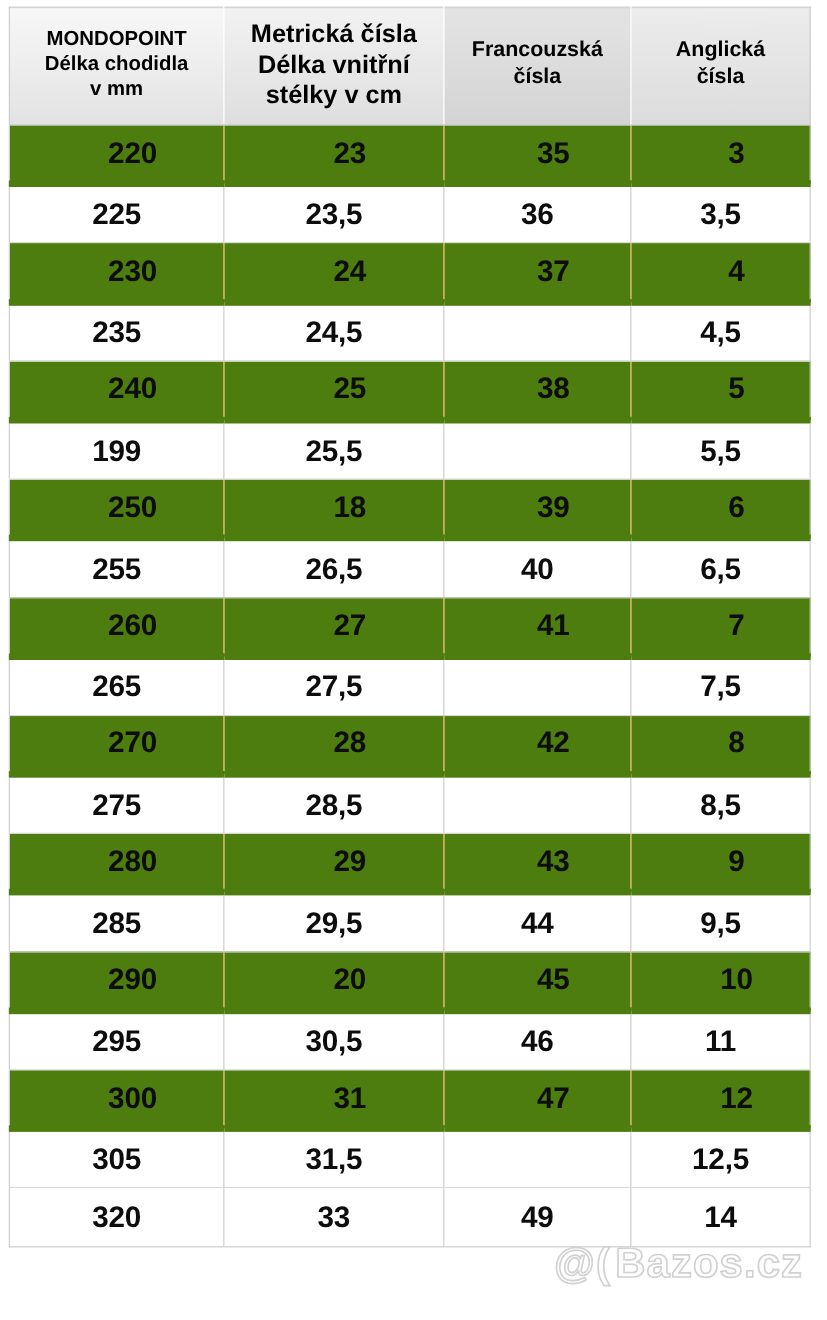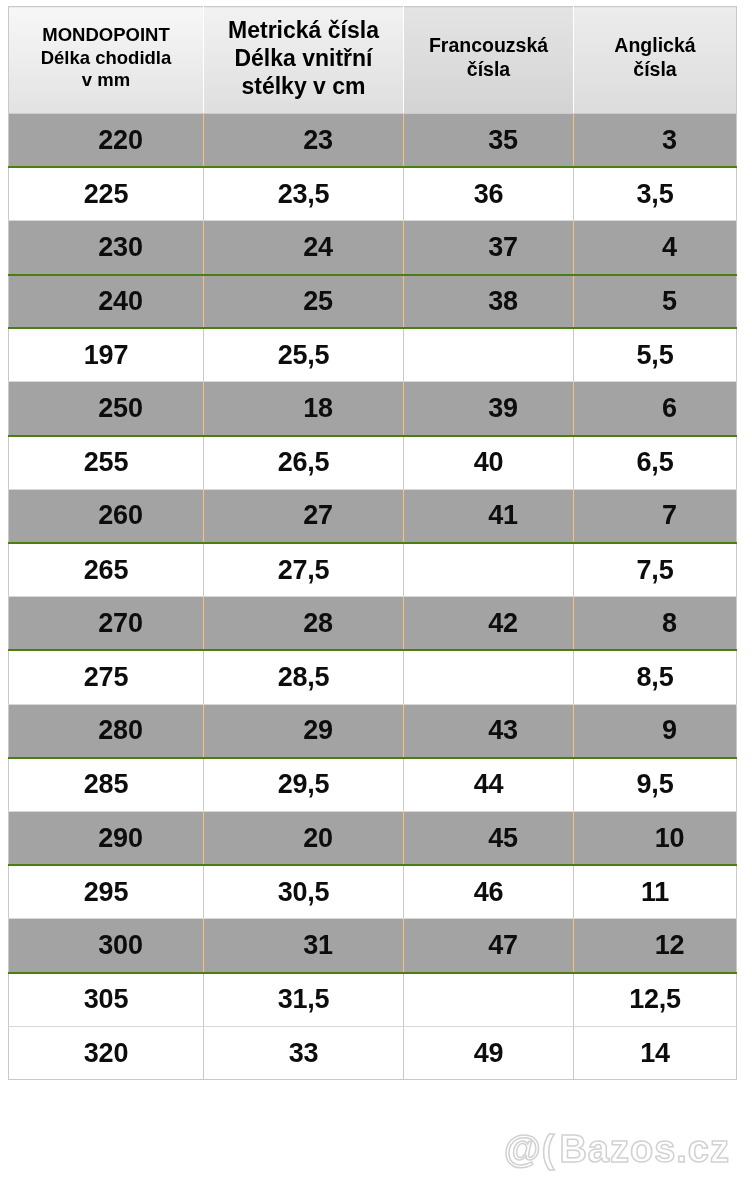--- a/index.html
+++ b/index.html
@@ -75,22 +75,22 @@
     text-align: center;
     vertical-align: middle;
     font-weight: bold;
     font-size: 27px;
     color: #0d0d0d;
     padding: 0;
     letter-spacing: -0.2px;
   }
 
   tbody tr.row-odd td {
-    background: #a3a3a3;
-    border-bottom: 2px solid #4d7c0f;
+    background: #4d7c0f;
+    border-bottom: 6px solid #4d7c0f;
     border-right: 1px solid #fbc074;
     padding-left: 29px;
   }
   tbody tr.row-even td {
     background: #ffffff;
     border-bottom: 1px solid #d8d8d8;
     border-right: 1px solid #c9c9c9;
   }
   tbody tr td:last-child { border-right: none; }
   tbody tr:last-child td { border-bottom: none; }
@@ -158,28 +158,34 @@
           <td>23,5</td>
           <td>36</td>
           <td>3,5</td>
         </tr>
         <tr class="row-odd">
           <td>230</td>
           <td>24</td>
           <td>37</td>
           <td>4</td>
         </tr>
+        <tr class="row-even">
+          <td>235</td>
+          <td>24,5</td>
+          <td></td>
+          <td>4,5</td>
+        </tr>
         <tr class="row-odd">
           <td>240</td>
           <td>25</td>
           <td>38</td>
           <td>5</td>
         </tr>
         <tr class="row-even">
-          <td>197</td>
+          <td>199</td>
           <td>25,5</td>
           <td></td>
           <td>5,5</td>
         </tr>
         <tr class="row-odd">
           <td>250</td>
           <td>18</td>
           <td>39</td>
           <td>6</td>
         </tr>

